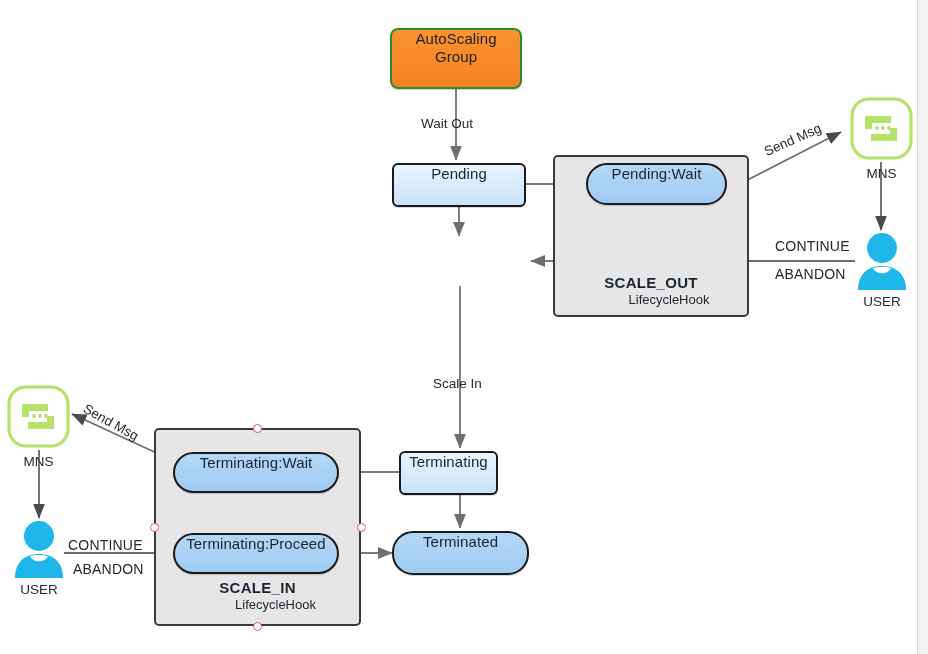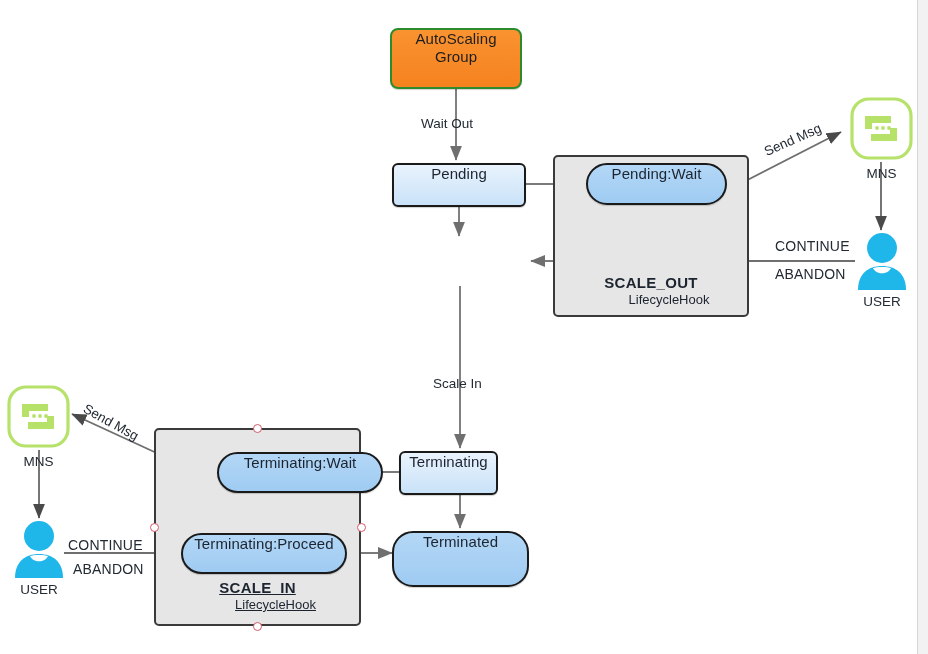--- a/index.html
+++ b/index.html
@@ -181,21 +181,21 @@
   </svg>
 
   <div class="hook-group" style="left:553px; top:155px; width:196px; height:162px;">
     <div class="hook-caption" style="bottom:8px;">
       <span class="hk-title">SCALE_OUT</span>
       <span class="hk-sub">LifecycleHook</span>
     </div>
   </div>
 
   <div class="hook-group" style="left:154px; top:428px; width:207px; height:198px;">
-    <div class="hook-caption" style="bottom:12px;text-decoration:underline;">
+    <div class="hook-caption" style="bottom:12px;">
       <span class="hk-title">SCALE_IN</span>
       <span class="hk-sub">LifecycleHook</span>
     </div>
   </div>
 
   <div class="handle" style="left:253px; top:424px;"></div>
   <div class="handle" style="left:253px; top:622px;"></div>
   <div class="handle" style="left:150px; top:523px;"></div>
   <div class="handle" style="left:357px; top:523px;"></div>
 
@@ -213,29 +213,29 @@
 
   <div class="node blue" style="left:586px; top:163px; width:141px; height:42px;">
     <span>Pending:Wait</span>
   </div>
 
 
   <div class="node pale" style="left:399px; top:451px; width:99px; height:44px;">
     <span>Terminating</span>
   </div>
 
-  <div class="node blue" style="left:392px; top:531px; width:137px; height:56px;">
+  <div class="node blue" style="left:392px; top:531px; width:137px; height:44px;">
     <span>Terminated</span>
   </div>
 
-  <div class="node blue" style="left:173px; top:452px; width:166px; height:41px;margin-left:44px;">
+  <div class="node blue" style="left:173px; top:452px; width:166px; height:41px;">
     <span>Terminating:Wait</span>
   </div>
 
-  <div class="node blue" style="left:181px; top:533px; width:166px; height:41px;">
+  <div class="node blue" style="left:173px; top:533px; width:166px; height:41px;">
     <span>Terminating:Proceed</span>
   </div>
 
   <div class="icon-wrap" style="left:849px; top:96px; width:65px; height:65px;">
     <svg width="65" height="65" viewBox="0 0 65 65">
       <rect x="3" y="3" width="59" height="59" rx="17" ry="17" fill="#ffffff" stroke="#b6e26a" stroke-width="3.2"></rect>
       <path d="M16,20 h26 v7 h-19 v6 h-7 z" fill="#b6e26a"></path>
       <path d="M48,45 h-26 v-7 h19 v-6 h7 z" fill="#b6e26a"></path>
       <circle cx="28" cy="32" r="1.9" fill="#b6e26a"></circle>
       <circle cx="34" cy="32" r="1.9" fill="#b6e26a"></circle>

